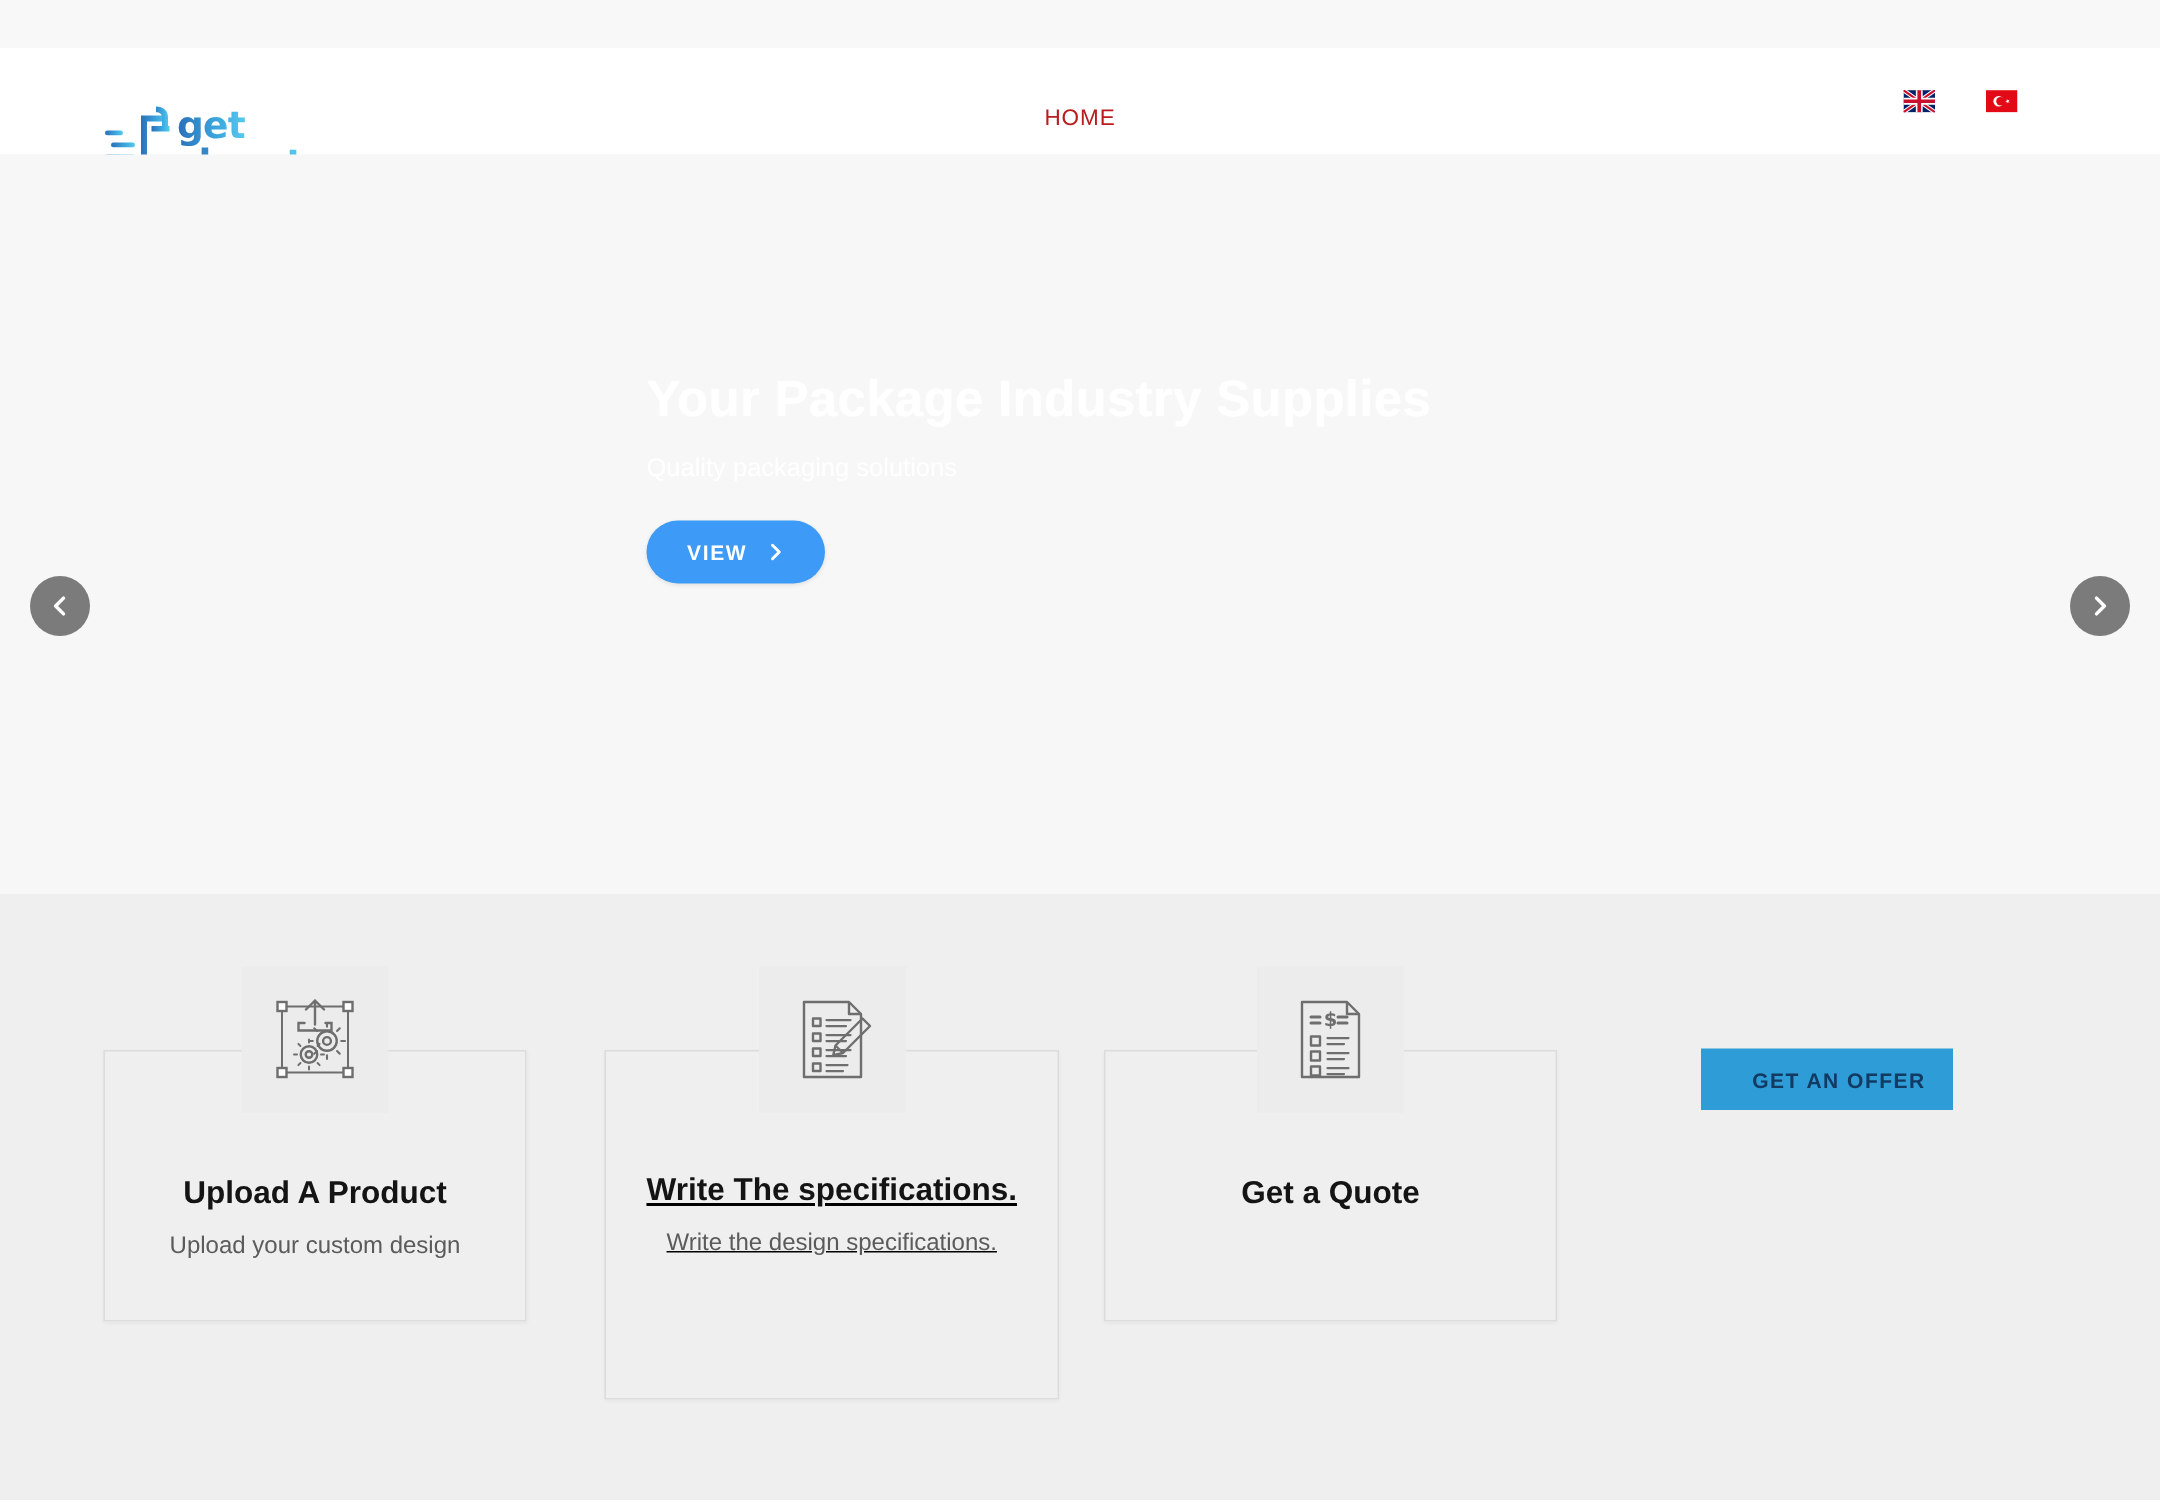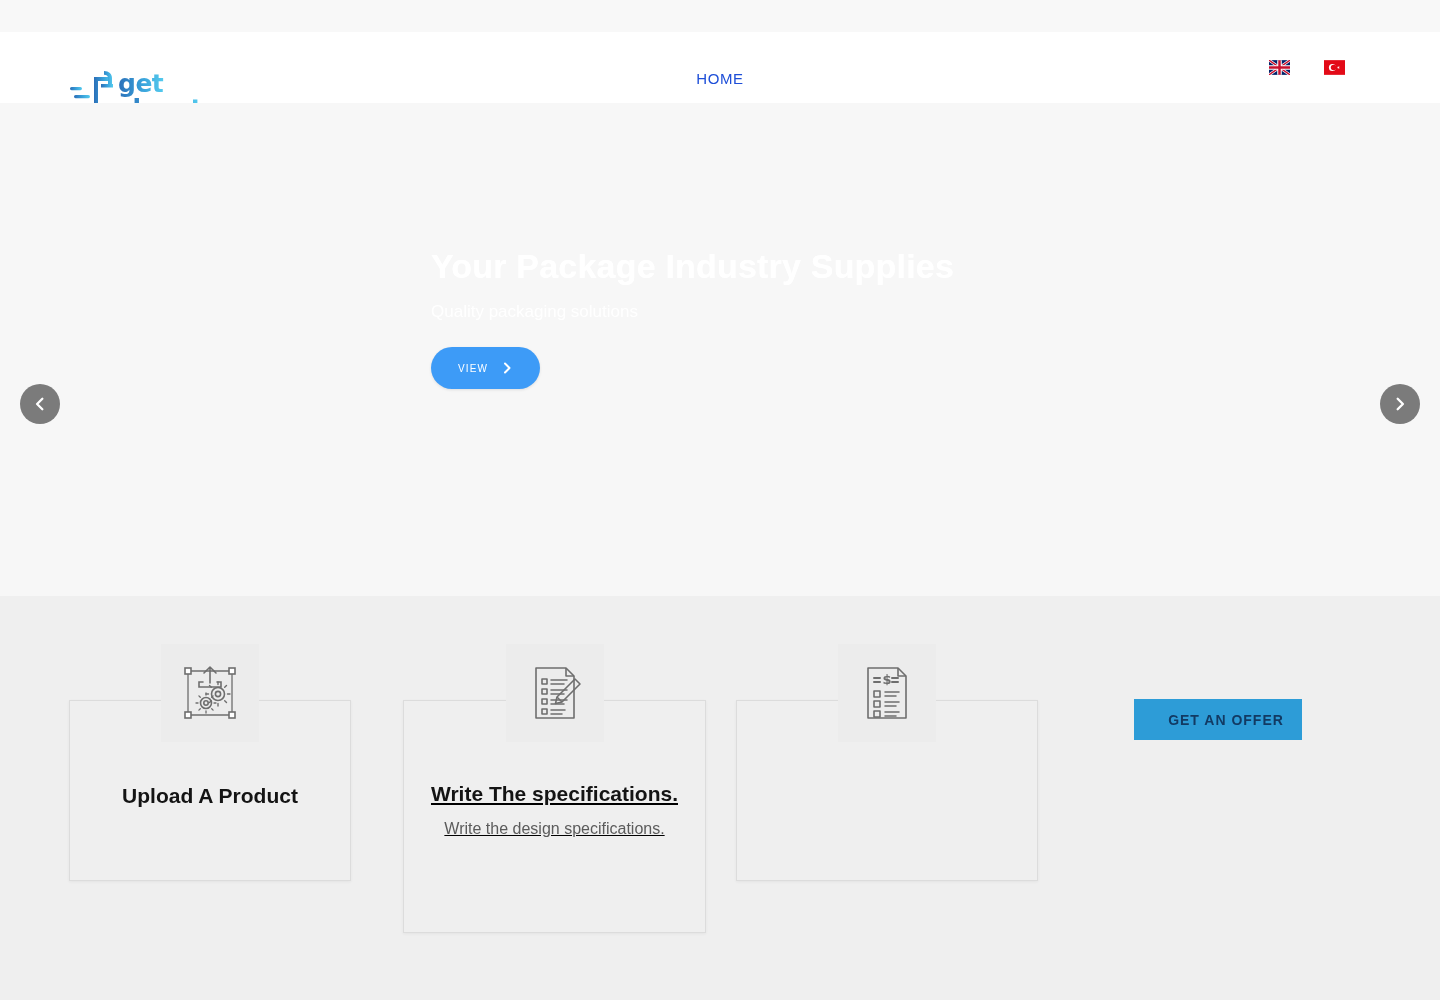--- a/index.html
+++ b/index.html
@@ -41,21 +41,21 @@
     position: absolute;
     left: 0; top: 0;
     width: 1440px; height: 71px;
     display: flex;
     align-items: center;
     justify-content: center;
   }
   .nav-link {
     font-size: 15px;
     letter-spacing: 0.6px;
-    color: #1d4ed8;
+    color: #b91c1c;
     font-weight: 400;
     text-decoration: none;
     cursor: pointer;
     white-space: nowrap;
     margin-top: 22px;
   }
 
   .lang-group {
     position: absolute;
     right: 95px; top: 0;
@@ -105,22 +105,22 @@
     margin-top: 24px;
     display: inline-flex;
     align-items: center;
     gap: 13px;
     height: 42px;
     padding: 0 27px;
     background: #3d9bf7;
     border: none;
     border-radius: 21px;
     color: #ffffff;
-    font-size: 10px;
-    font-weight: 400;
+    font-size: 14px;
+    font-weight: 700;
     letter-spacing: 1.1px;
     font-family: "Liberation Sans", sans-serif;
     cursor: pointer;
     box-shadow: 0 1px 3px rgba(0,0,0,0.10);
   }
   .view-btn .chev { display: flex; }
 
   .carousel-arrow {
     position: absolute;
     top: 281px;
@@ -297,20 +297,21 @@
           <circle cx="40" cy="33" r="6.5"></circle>
           <circle cx="40" cy="33" r="2.6"></circle>
           <path d="M40 23.5 v-2.5 M40 42.5 v2.5 M49.5 33 h2.5 M30.5 33 h-2.5 M46.7 26.3 l1.8-1.8 M33.3 39.7 l-1.8 1.8 M46.7 39.7 l1.8 1.8 M33.3 26.3 l-1.8-1.8" stroke-width="1.4" stroke-linecap="round"></path>
           <circle cx="28" cy="42" r="5.5"></circle>
           <circle cx="28" cy="42" r="2.2"></circle>
           <path d="M28 34 v-2 M28 50 v2 M36 42 h2 M20 42 h-2 M33.7 36.3 l1.4-1.4 M22.3 47.7 l-1.4 1.4 M33.7 47.7 l1.4 1.4 M22.3 36.3 l-1.4-1.4" stroke-width="1.3" stroke-linecap="round"></path>
         </g>
       </svg>
     </div>
     <div class="card-title">Upload A Product</div>
+    <div class="card-desc">Upload your custom design</div>
   </div>
 
   <div class="card c2">
     <div class="card-icon">
       <svg width="64" height="64" viewBox="0 0 64 64" xmlns="http://www.w3.org/2000/svg">
         <g fill="none" stroke="#6e6e6e" stroke-width="1.6" stroke-linejoin="round">
           <path d="M13 7 h30 l8 8 v42 h-38 z"></path>
           <path d="M43 7 v8 h8"></path>
           <rect x="19" y="18" width="5" height="5"></rect>
           <rect x="19" y="28" width="5" height="5"></rect>
@@ -335,16 +336,17 @@
           <path d="M19 17 h6 M37 17 h6" stroke-width="2" stroke-linecap="round"></path>
           <path d="M19 21 h6 M37 21 h6" stroke-width="2" stroke-linecap="round"></path>
           <text x="32" y="23" font-family="DejaVu Sans, sans-serif" font-size="13" font-weight="700" fill="#6e6e6e" stroke="none" text-anchor="middle">$</text>
           <rect x="19" y="30" width="6" height="6"></rect>
           <rect x="19" y="40" width="6" height="6"></rect>
           <rect x="19" y="50" width="6" height="6"></rect>
           <path d="M30 31 h14 M30 35 h11 M30 41 h14 M30 45 h11 M30 51 h14 M30 55 h11" stroke-width="1.5" stroke-linecap="round"></path>
         </g>
       </svg>
     </div>
+    <div class="card-title">Get a Quote</div>
   </div>
 
   <button class="offer-btn">GET AN OFFER</button>
 </section>
 
 </body></html>

